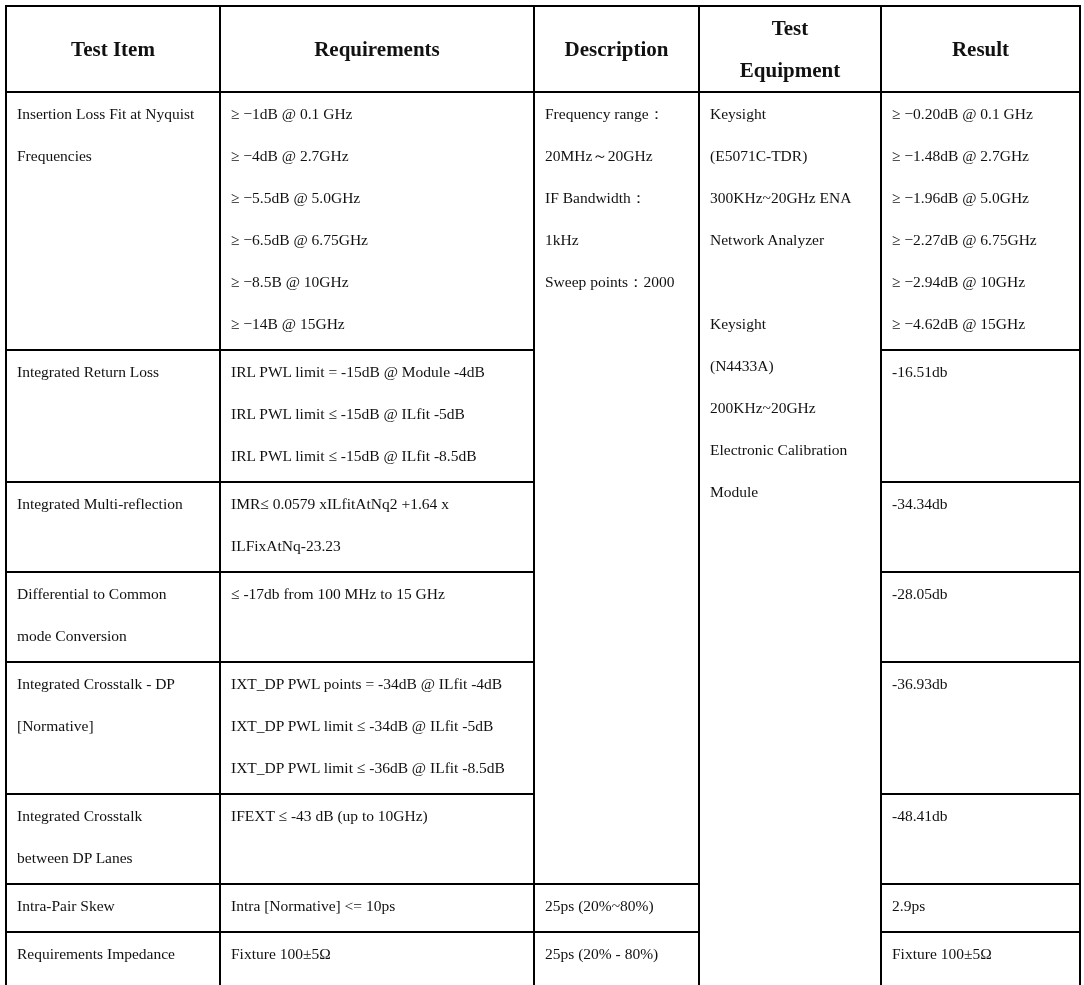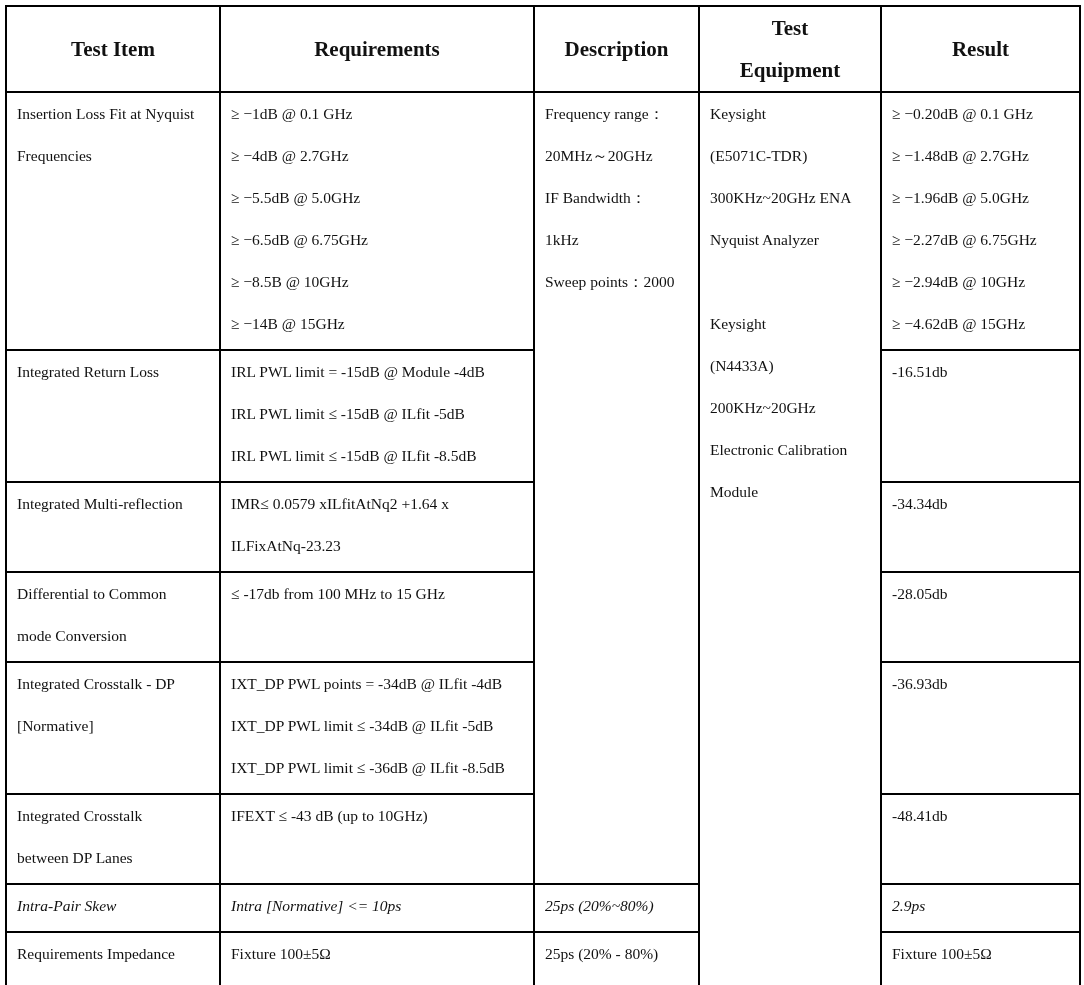--- a/index.html
+++ b/index.html
@@ -51,21 +51,21 @@
           <span class="line">Frequency range：</span>
           <span class="line">20MHz～20GHz</span>
           <span class="line">IF Bandwidth：</span>
           <span class="line">1kHz</span>
           <span class="line">Sweep points：2000</span>
         </td>
         <td rowspan="8">
           <span class="line">Keysight</span>
           <span class="line">(E5071C-TDR)</span>
           <span class="line">300KHz~20GHz ENA</span>
-          <span class="line">Nyquist Analyzer</span>
+          <span class="line">Network Analyzer</span>
           <span class="line">&nbsp;</span>
           <span class="line">Keysight</span>
           <span class="line">(N4433A)</span>
           <span class="line">200KHz~20GHz</span>
           <span class="line">Electronic Calibration</span>
           <span class="line">Module</span>
         </td>
         <td>
           <span class="line">≥ −0.20dB @ 0.1 GHz</span>
           <span class="line">≥ −1.48dB @ 2.7GHz</span>
@@ -131,21 +131,21 @@
           <span class="line">Integrated Crosstalk</span>
           <span class="line">between DP Lanes</span>
         </td>
         <td>
           <span class="line">IFEXT ≤ -43 dB (up to 10GHz)</span>
         </td>
         <td>
           <span class="line">-48.41db</span>
         </td>
       </tr>
-      <tr style="height: 43px; font-style: italic;">
+      <tr style="height: 43px;">
         <td>
           <span class="line">Intra-Pair Skew</span>
         </td>
         <td>
           <span class="line">Intra [Normative]    &lt;= 10ps</span>
         </td>
         <td>
           <span class="line">25ps (20%~80%)</span>
         </td>
         <td>

